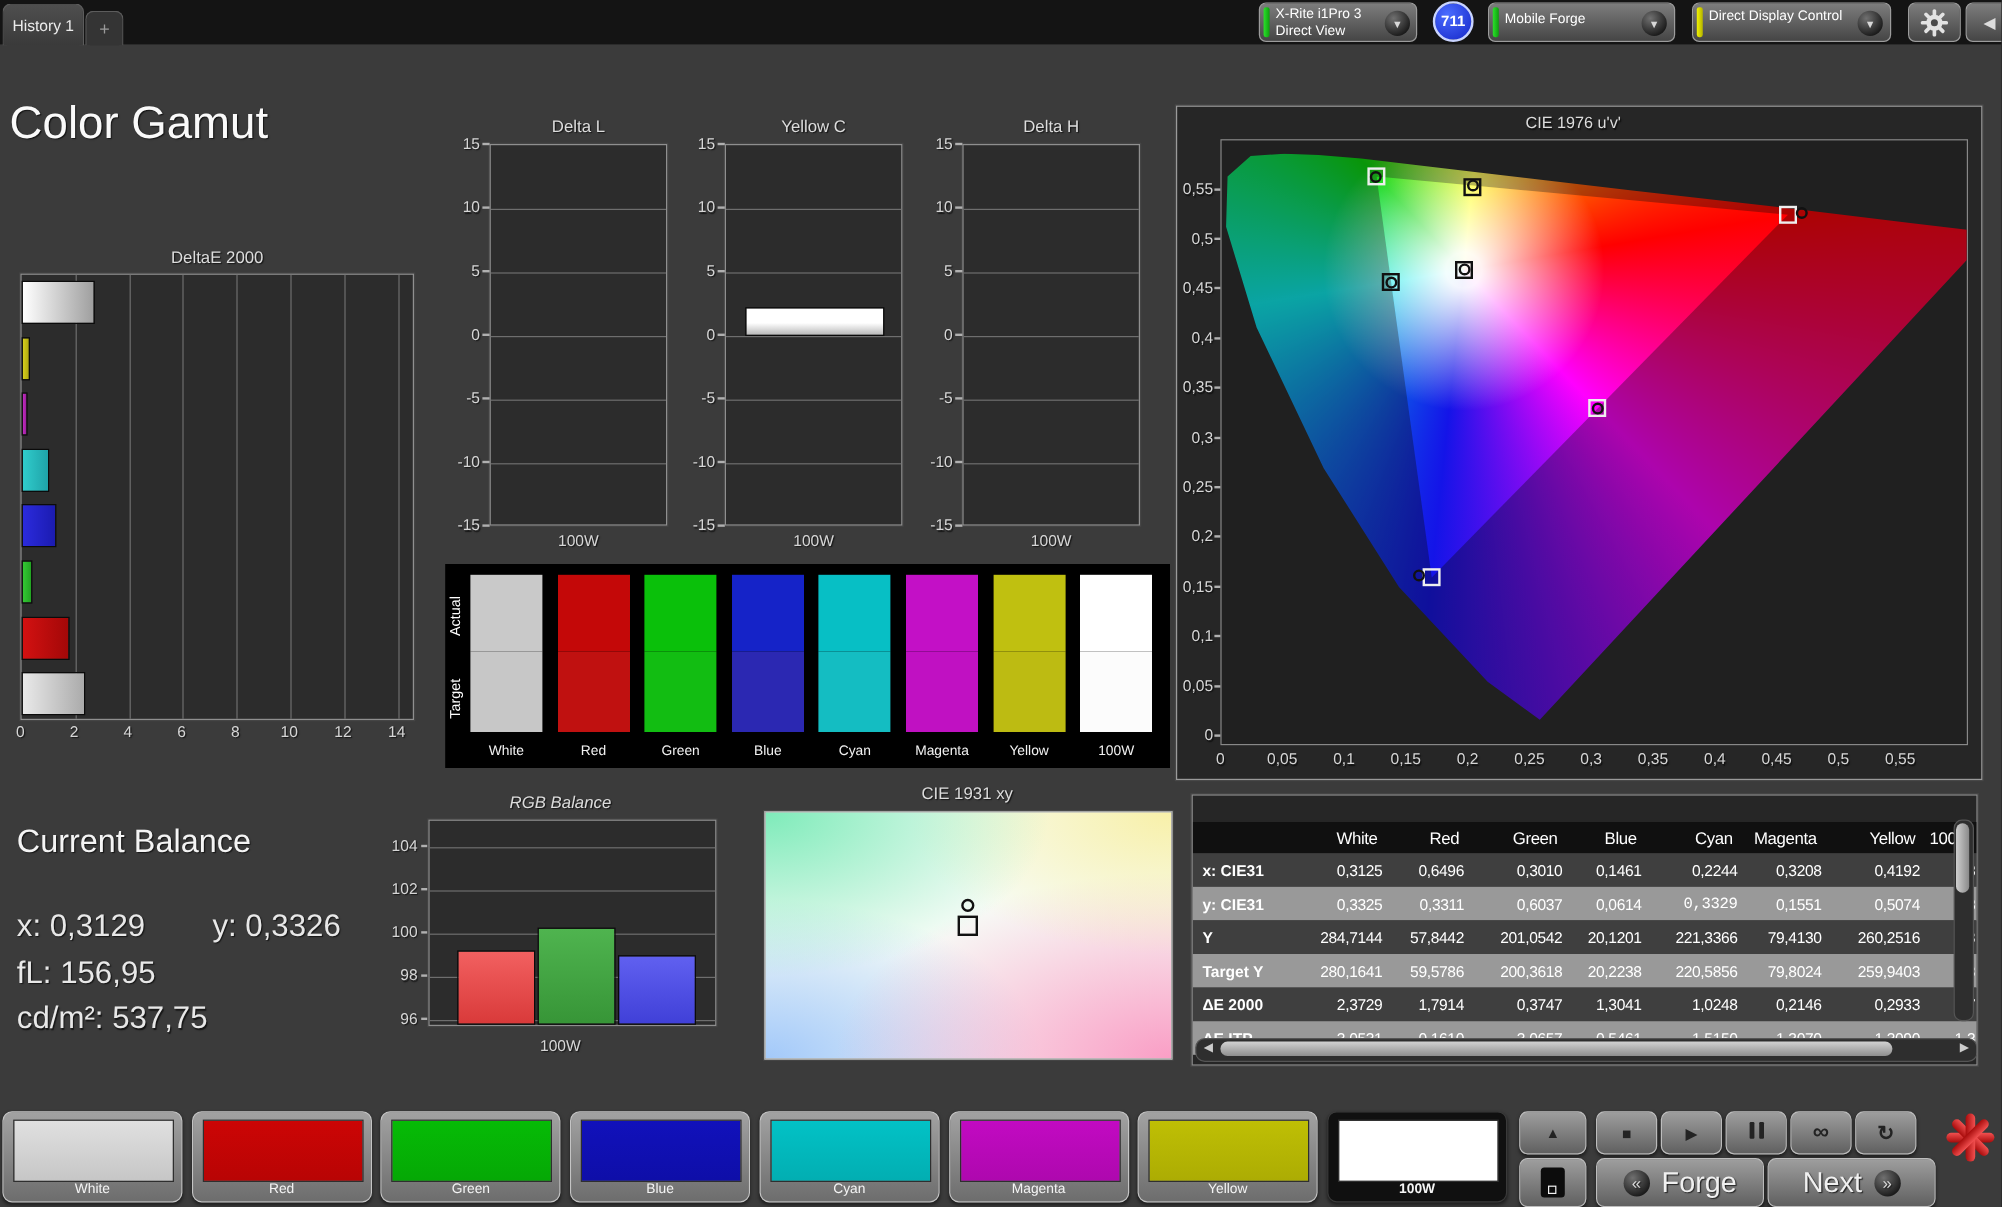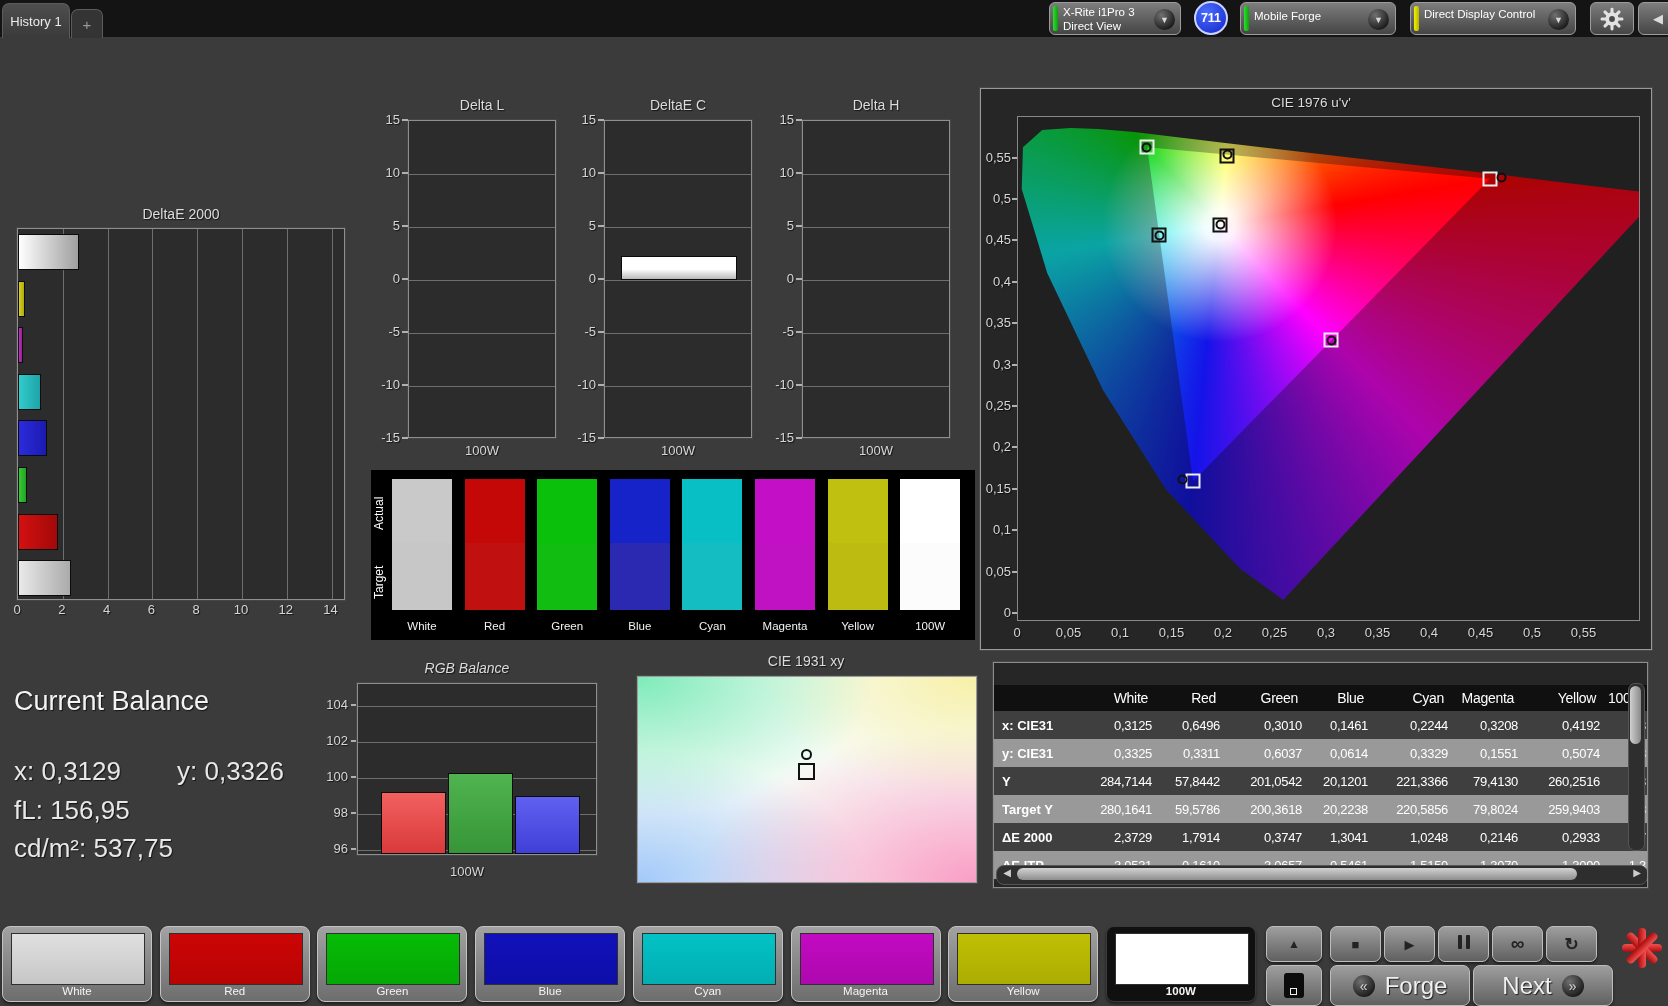--- a/index.html
+++ b/index.html
@@ -142,20 +142,21 @@
         </g>
         <circle cx="12" cy="12" r="2.7" fill="#4a4a4a"></circle>
       </svg>
     </div>
     <div class="tb-btn" style="left:1638px;width:40px;display:flex;align-items:center;justify-content:center;
          color:#dcdcdc;font-size:13px;">
       <span>◀</span>
     </div>
   </div>
 
+  <div class="abs sh" style="left:8px;top:82px;font-size:38px;color:#fafafa;">Color Gamut</div>
 
   <div class="ctitle sh" style="left:181px;top:206px;">DeltaE 2000</div>
   <div id="deltae-plot" class="plot" style="left:17px;top:228px;width:328px;height:372px;">
       <div class="gridv" style="left: 44.8px;"></div>
       <div class="gridv" style="left: 89.6px;"></div>
       <div class="gridv" style="left: 134.4px;"></div>
       <div class="gridv" style="left: 179.2px;"></div>
       <div class="gridv" style="left: 224px;"></div>
       <div class="gridv" style="left: 268.8px;"></div>
       <div class="gridv" style="left: 313.6px;"></div>
@@ -196,21 +197,21 @@
       <div class="abs" style="left: 402px; top: 225px; width: 6px; height: 2px; background: rgb(176, 176, 176);"></div>
       <div class="ticklab sh" style="left: 368px; top: 271px; width: 32px; text-align: right;">0</div>
       <div class="abs" style="left: 402px; top: 278px; width: 6px; height: 2px; background: rgb(176, 176, 176);"></div>
       <div class="ticklab sh" style="left: 368px; top: 324px; width: 32px; text-align: right;">-5</div>
       <div class="abs" style="left: 402px; top: 331px; width: 6px; height: 2px; background: rgb(176, 176, 176);"></div>
       <div class="ticklab sh" style="left: 368px; top: 377px; width: 32px; text-align: right;">-10</div>
       <div class="abs" style="left: 402px; top: 384px; width: 6px; height: 2px; background: rgb(176, 176, 176);"></div>
       <div class="ticklab sh" style="left: 368px; top: 430px; width: 32px; text-align: right;">-15</div>
       <div class="abs" style="left: 402px; top: 437px; width: 6px; height: 2px; background: rgb(176, 176, 176);"></div>
       <div class="ticklab sh" style="left: 482px; top: 443px; transform: translateX(-50%);">100W</div>
-      <div class="ctitle sh" style="left: 678px; top: 97px;">DeltaE C</div>
+      <div class="ctitle sh" style="left: 678px; top: 97px;">Yellow C</div>
       <div class="plot" style="left: 604px; top: 120px; width: 148px; height: 318px;">
         <div class="gridh" style="top: 53px;"></div>
         <div class="gridh" style="top: 106px;"></div>
         <div class="gridh" style="top: 159px;"></div>
         <div class="gridh" style="top: 212px;"></div>
         <div class="gridh" style="top: 265px;"></div>
         <div class="vbar" style="left: 16px; top: 134.62px; width: 116px; height: 24.38px; background: linear-gradient(rgb(255, 255, 255) 55%, rgb(185, 185, 185));"></div>
       </div>
       <div class="ticklab sh" style="left: 564px; top: 112px; width: 32px; text-align: right;">15</div>
       <div class="abs" style="left: 598px; top: 119px; width: 6px; height: 2px; background: rgb(176, 176, 176);"></div>
@@ -422,21 +423,21 @@
           <div class="tcell" style="width: 70px;">0,3208</div>
           <div class="tcell" style="width: 82px;">0,4192</div>
           <div class="tcell" style="width: 46px;">0,3</div>
         </div>
         <div class="trow zlight" style="top: 76px;">
           <div class="c0">y: CIE31</div>
           <div class="tcell" style="width: 70px;">0,3325</div>
           <div class="tcell" style="width: 68px;">0,3311</div>
           <div class="tcell" style="width: 82px;">0,6037</div>
           <div class="tcell" style="width: 66px;">0,0614</div>
-          <div class="tcell" style="width: 80px;">0,3329</div>
+          <div class="tcell" style="width: 80px; font-family: Liberation Mono, monospace;">0,3329</div>
           <div class="tcell" style="width: 70px;">0,1551</div>
           <div class="tcell" style="width: 82px;">0,5074</div>
           <div class="tcell" style="width: 46px;">0,3</div>
         </div>
         <div class="trow zdark" style="top: 104px;">
           <div class="c0">Y</div>
           <div class="tcell" style="width: 70px;">284,7144</div>
           <div class="tcell" style="width: 68px;">57,8442</div>
           <div class="tcell" style="width: 82px;">201,0542</div>
           <div class="tcell" style="width: 66px;">20,1201</div>

